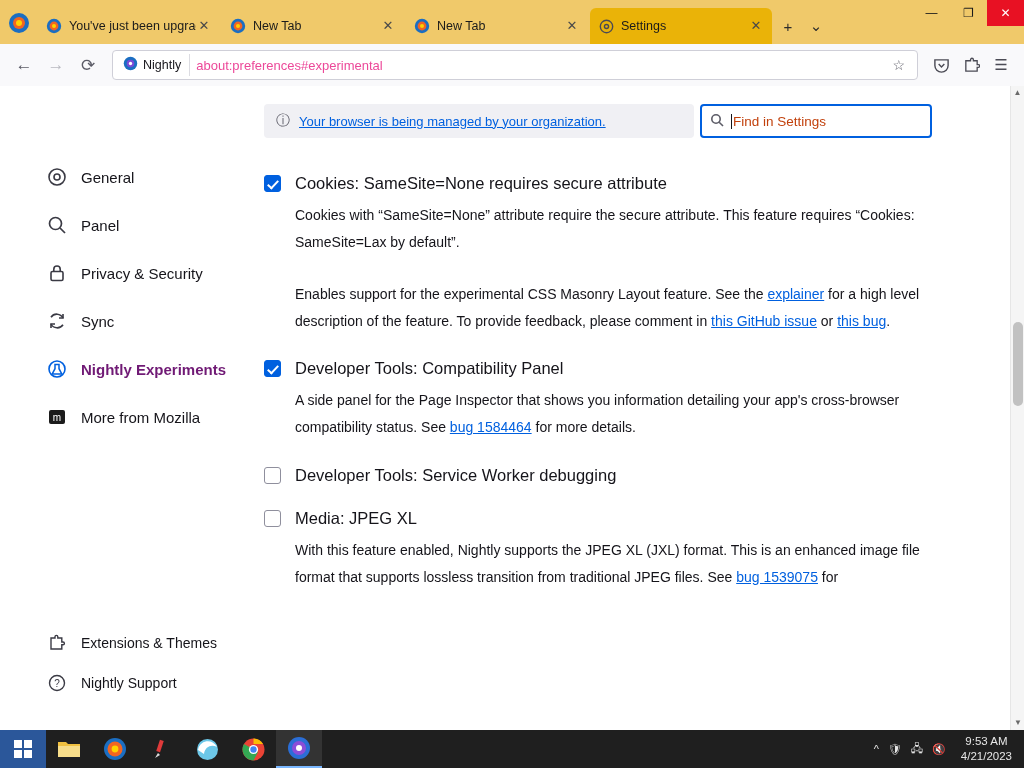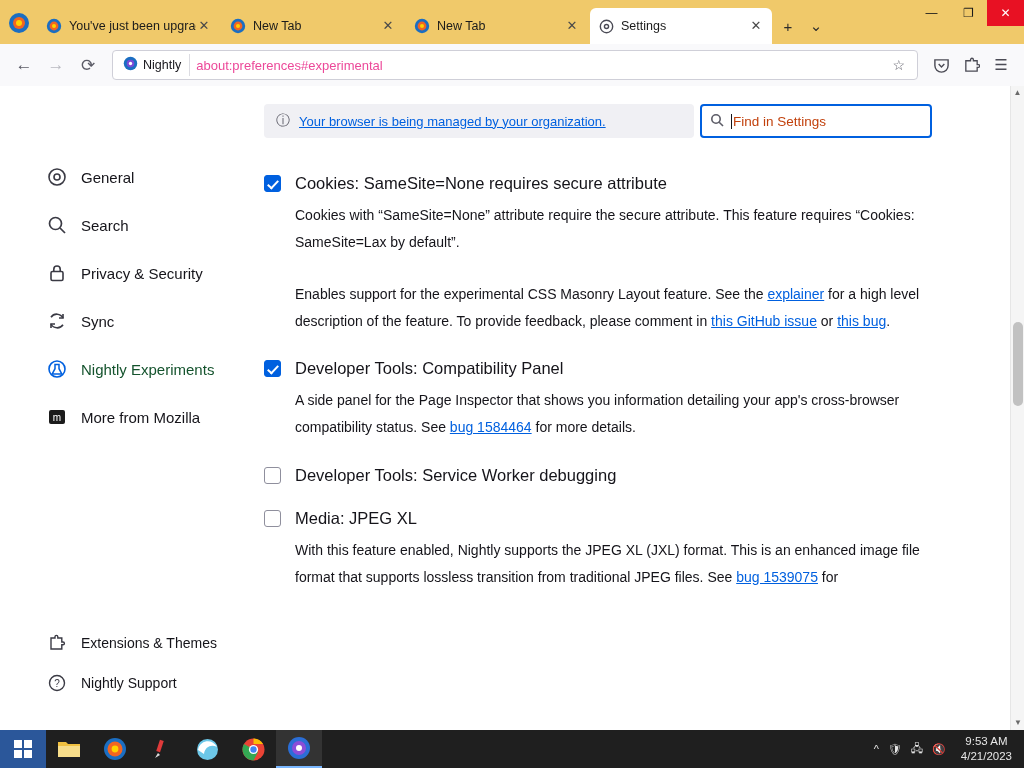--- a/index.html
+++ b/index.html
@@ -22,21 +22,21 @@
   .tab {
     position: relative;
     height: 36px; width: 182px;
     display: flex; align-items: center;
     border-radius: 6px 6px 0 0;
     padding: 0 8px;
     font-size: 12.5px; color: #1b1b1b;
     background: transparent;
     margin-right: 2px;
   }
-  .tab.active { background: #ffffff; }
+  .tab.active { background: #eab308; }
   .tab .favicon {
     width: 16px; height: 16px; flex: 0 0 16px; margin-right: 7px;
     display: inline-flex; align-items: center; justify-content: center;
   }
   .tab .label {
     flex: 1 1 auto; white-space: nowrap; overflow: hidden; text-overflow: clip;
     font-size: 12.5px;
   }
   .tab .tabclose {
     flex: 0 0 16px; width: 16px; height: 16px; line-height: 15px;
@@ -132,21 +132,21 @@
   .sidebar { position: absolute; left: 34px; top: 72px; width: 220px; }
   .side-item {
     display: flex; align-items: center; height: 38px; margin-bottom: 10px;
     font-size: 15px; color: #15141a;
     border-radius: 4px; padding-left: 10px;
   }
   .side-item .sicon {
     width: 26px; flex: 0 0 26px; display: flex; align-items: center; justify-content: center;
     margin-right: 11px; color: #3a3a44;
   }
-  .side-item.selected { color: #14532d; font-weight: 400; }
+  .side-item.selected { color: #701a75; font-weight: 700; }
   .side-item.selected .sicon { color: #0060df; }
   .side-bottom { position: absolute; left: 34px; top: 540px; width: 230px; }
   .side-bottom .side-item { height: 34px; margin-bottom: 6px; font-size: 14px; }
 
   
   .main { position: absolute; left: 264px; top: 88px; width: 690px; }
   .exp-item { margin-bottom: 24px; }
   .exp-head { display: flex; align-items: center; }
   .cb {
     width: 17px; height: 17px; flex: 0 0 17px; border-radius: 3px;
@@ -323,21 +323,21 @@
         </span>
         <span>General</span>
       </div>
       <div class="side-item">
         <span class="sicon">
           <svg width="22" height="22" viewBox="0 0 22 22">
             <circle cx="9.5" cy="9.5" r="6" fill="none" stroke="#3a3a44" stroke-width="1.7"></circle>
             <line x1="14" y1="14" x2="19" y2="19" stroke="#3a3a44" stroke-width="1.7"></line>
           </svg>
         </span>
-        <span>Search</span>
+        <span>Panel</span>
       </div>
       <div class="side-item">
         <span class="sicon">
           <svg width="22" height="22" viewBox="0 0 22 22">
             <rect x="5" y="9.5" width="12" height="9" rx="1.5" fill="none" stroke="#3a3a44" stroke-width="1.6"></rect>
             <path d="M7.8 9.5V7.2a3.2 3.2 0 0 1 6.4 0v2.3" fill="none" stroke="#3a3a44" stroke-width="1.6"></path>
           </svg>
         </span>
         <span>Privacy &amp; Security</span>
       </div>

